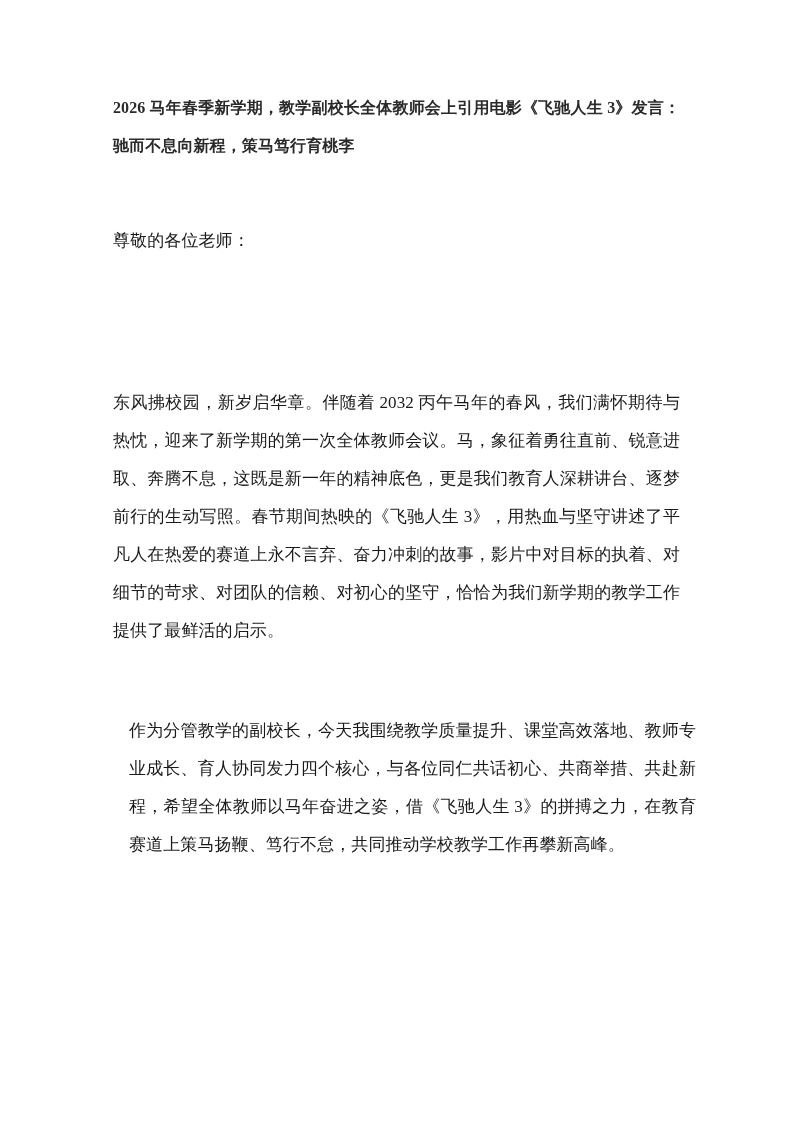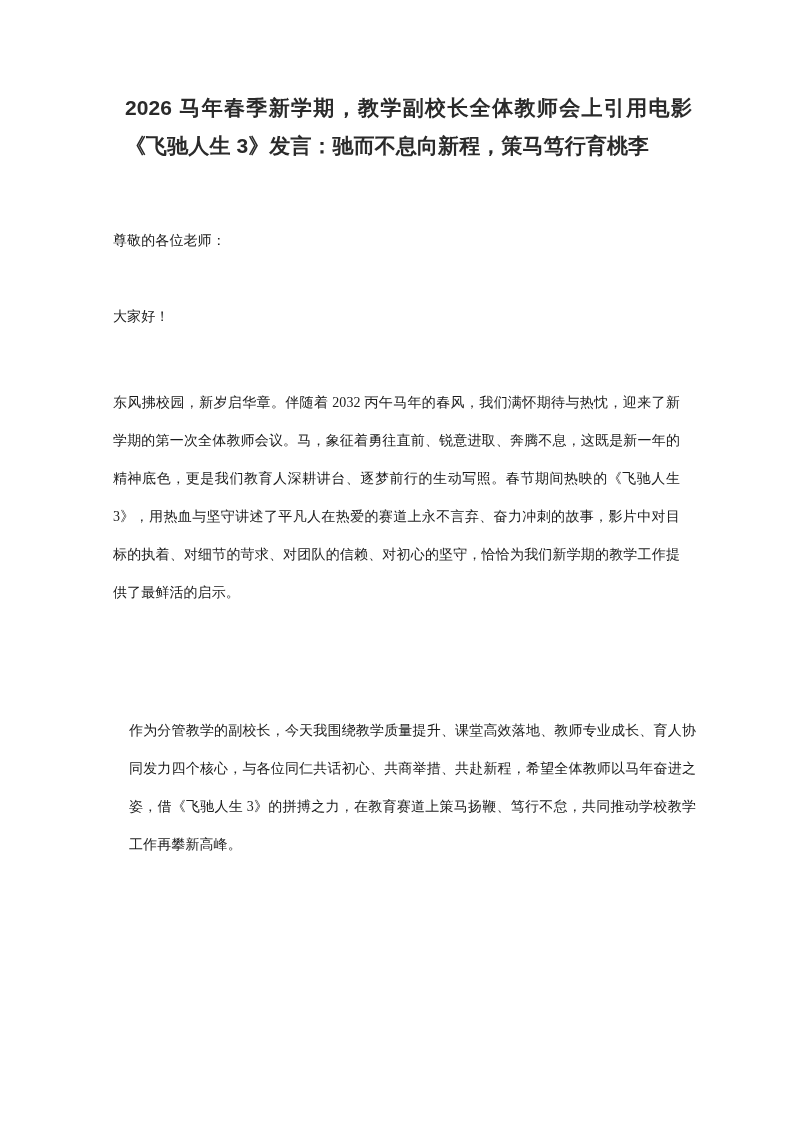--- a/index.html
+++ b/index.html
@@ -25,32 +25,32 @@
     width: 567px;   
     height: 1122px;
   }
 
   
   .block {
     margin: 0;
     text-align: justify;
     text-justify: inter-ideograph;
     line-height: 38px;
-    font-size: 14px;
+    font-size: 17px;
     letter-spacing: 0.1px;
   }
 
   
   .doc-title {
     position: absolute;
     top: 89px;
-    left: 12px;
+    left: 0;
     width: 100%;
-    font-family: Liberation Sans, sans-serif;
-    font-size: 21px;
+    font-family: Liberation Serif, serif;
+    font-size: 16px;
     color: #2a2a2a;
   }
 
   .salutation-1 { position: absolute; top: 222px; left: 0; width: 100%; }
   .salutation-2 { position: absolute; top: 298px; left: 0; width: 100%; }
 
   .para-1 { position: absolute; top: 384px; left: 0; width: 100%; }
   .para-2 { position: absolute; top: 712px; left: 16px; width: 100%; }
 
   .section-heading {
@@ -63,20 +63,19 @@
 </style>
 </head>
 <body>
 
 <div class="page">
 
   <h1 class="block doc-title"><span>2026 马年春季新学期，教学副校长全体教师会上引用电影《飞驰人生 3》发言：驰而不息向新程，策马笃行育桃李</span></h1>
 
   <p class="block salutation-1">尊敬的各位老师：</p>
 
-  <p class="block salutation-2">大家好！</p>
 
   <p class="block para-1">东风拂校园，新岁启华章。伴随着 2032 丙午马年的春风，我们满怀期待与热忱，迎来了新学期的第一次全体教师会议。马，象征着勇往直前、锐意进取、奔腾不息，这既是新一年的精神底色，更是我们教育人深耕讲台、逐梦前行的生动写照。春节期间热映的《飞驰人生 3》，用热血与坚守讲述了平凡人在热爱的赛道上永不言弃、奋力冲刺的故事，影片中对目标的执着、对细节的苛求、对团队的信赖、对初心的坚守，恰恰为我们新学期的教学工作提供了最鲜活的启示。</p>
 
   <p class="block para-2">作为分管教学的副校长，今天我围绕教学质量提升、课堂高效落地、教师专业成长、育人协同发力四个核心，与各位同仁共话初心、共商举措、共赴新程，希望全体教师以马年奋进之姿，借《飞驰人生 3》的拼搏之力，在教育赛道上策马扬鞭、笃行不怠，共同推动学校教学工作再攀新高峰。</p>
 
 
 </div>
 
 </body></html>

